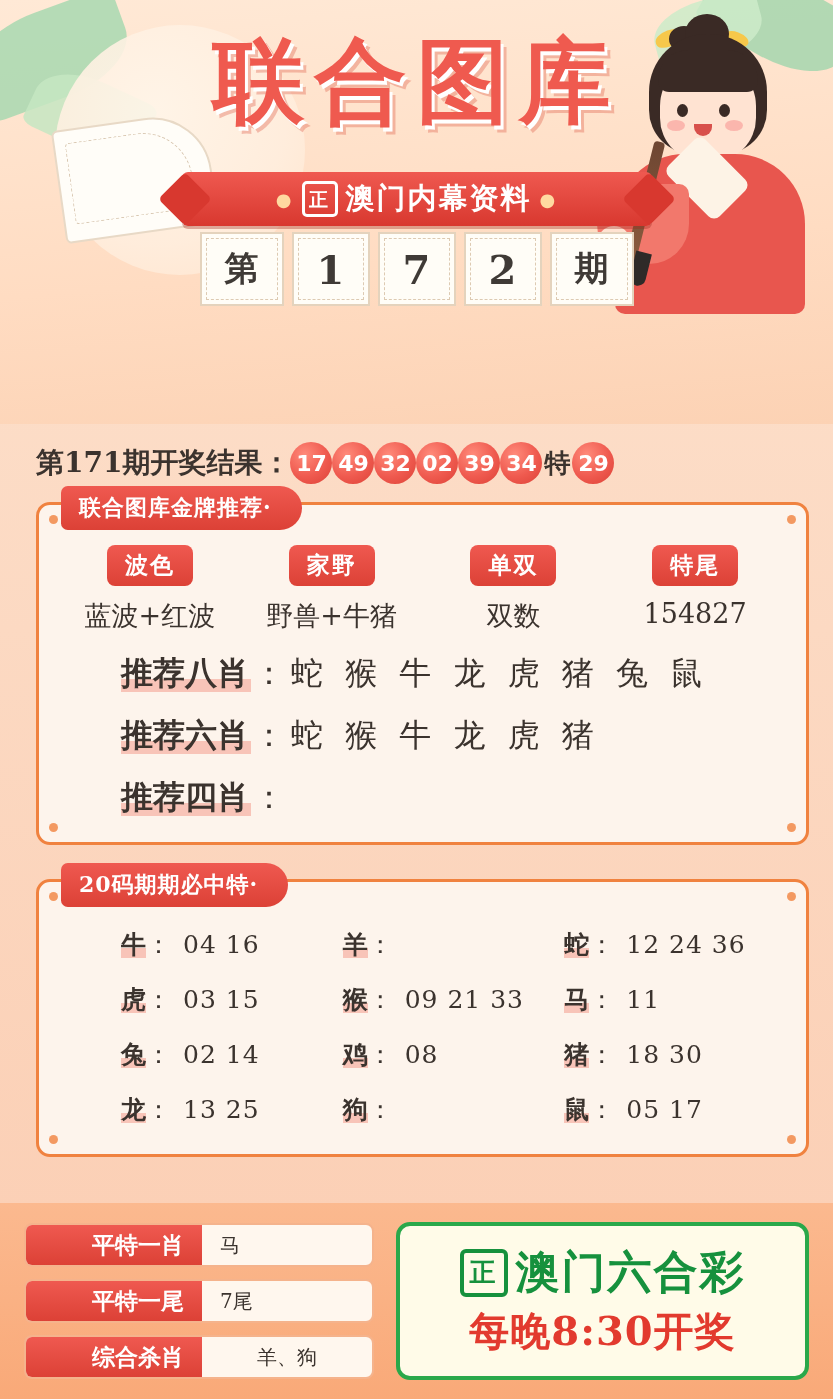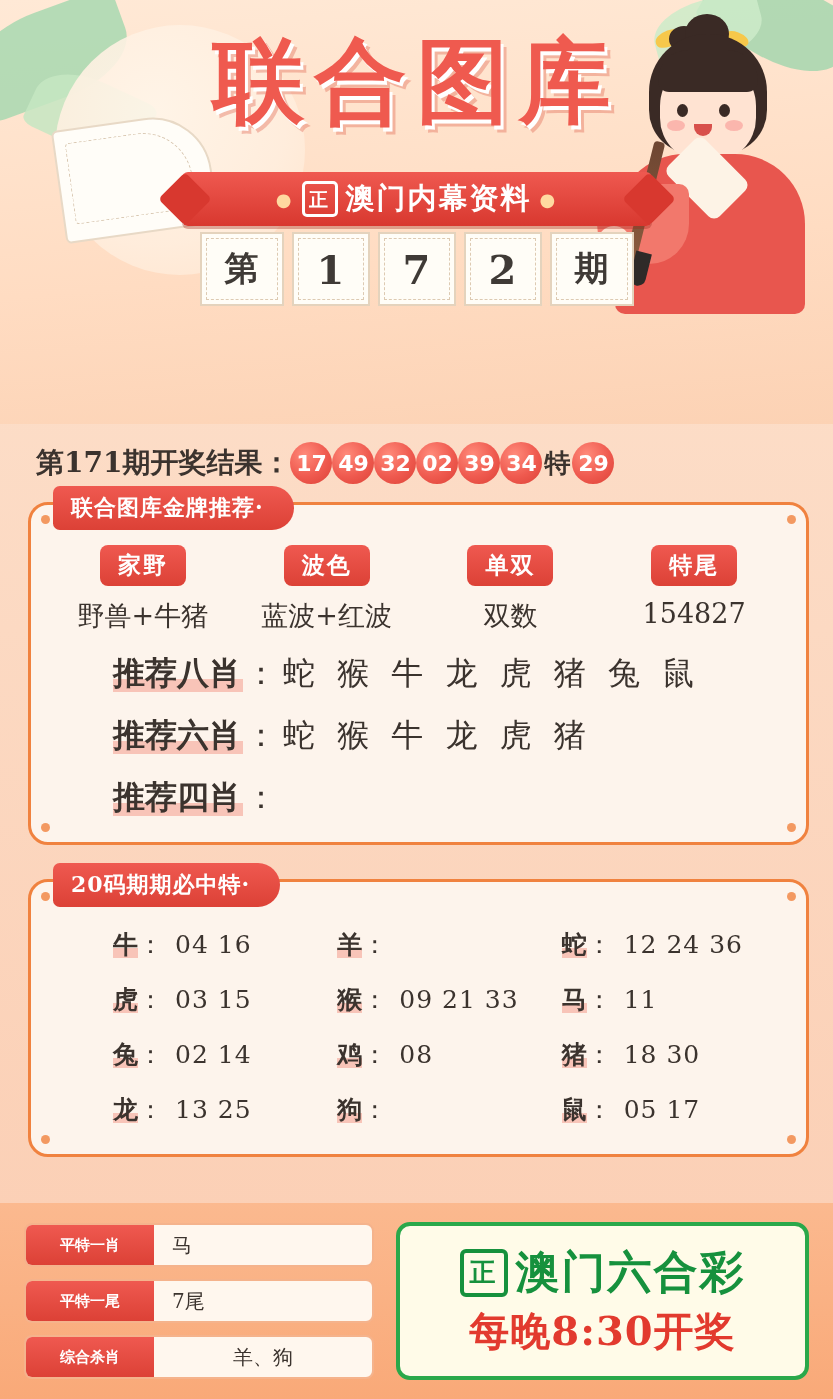--- a/index.html
+++ b/index.html
@@ -198,24 +198,24 @@
     font-family: "DejaVu Serif", serif;
     font-weight: bold;
     font-size: 26px;
     color: #3b332e;
     margin: 0 2px;
   }
 
   
   .panel {
     position: relative;
-    margin: 8px 24px 0 28px;
+    margin: 8px 24px 0 36px;
     background: #fdf4ec;
     border: 3px solid #f0823f;
-    border-radius: 20px;
+    border-radius: 14px;
     padding: 36px 20px 22px 20px;
   }
   .panel .screw {
     position: absolute;
     width: 9px; height: 9px;
     border-radius: 50%;
     background: #f0823f;
     opacity: .8;
   }
   .screw.tl { left: 10px; top: 10px; }
@@ -346,24 +346,25 @@
     border-radius: 8px;
     overflow: hidden;
     background: #fff7ee;
     border: 2px solid #f5b38c;
   }
   .foot-key {
     background: linear-gradient(180deg,#ef5950 0%,#dc4136 100%);
     color: #fff;
     font-family: "DejaVu Serif", serif;
     font-weight: bold;
-    font-size: 15px;
+    font-size: 23px;
     display: flex; align-items: center; justify-content: center;
     width: 128px;
     flex: 0 0 128px;
+    padding-left: 48px;
   }
   .foot-val {
     flex: 1;
     display: flex; align-items: center;
     padding-left: 18px;
     font-family: "DejaVu Serif", serif;
     font-size: 20px;
     color: #3b332e;
   }
   .foot-val.center { justify-content: center; padding-left: 0; }
@@ -481,26 +482,26 @@
 
   <div class="panel">
     <div class="screw tl"></div>
     <div class="screw tr"></div>
     <div class="screw bl"></div>
     <div class="screw br"></div>
     <div class="panel-tag">联合图库金牌推荐·</div>
 
     <div class="cat-row">
       <div class="cat">
+        <div class="cat-badge">波色</div>
+        <div class="cat-val">蓝波+红波</div>
+      </div>
+      <div class="cat">
         <div class="cat-badge">家野</div>
         <div class="cat-val">野兽+牛猪</div>
-      </div>
-      <div class="cat">
-        <div class="cat-badge">波色</div>
-        <div class="cat-val">蓝波+红波</div>
       </div>
       <div class="cat">
         <div class="cat-badge">单双</div>
         <div class="cat-val">双数</div>
       </div>
       <div class="cat">
         <div class="cat-badge">特尾</div>
         <div class="cat-val">154827</div>
       </div>
     </div>

